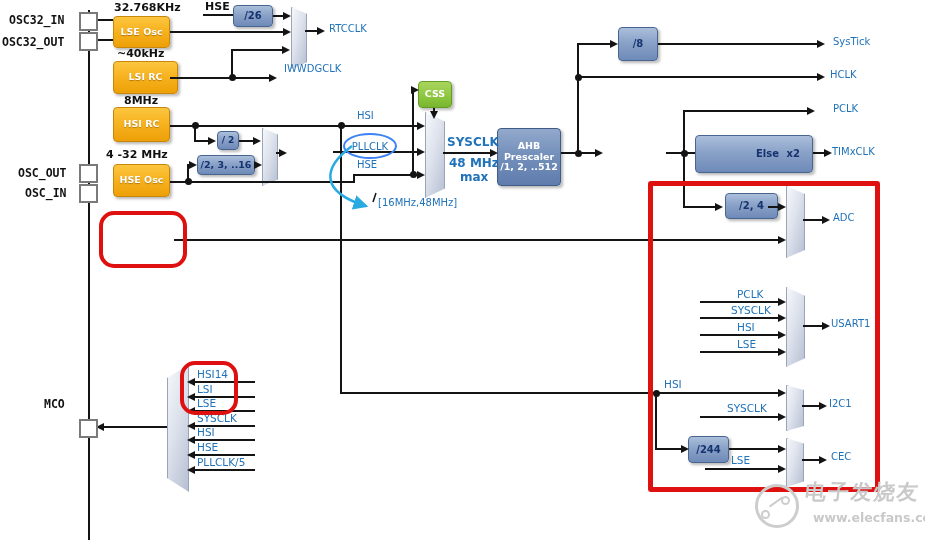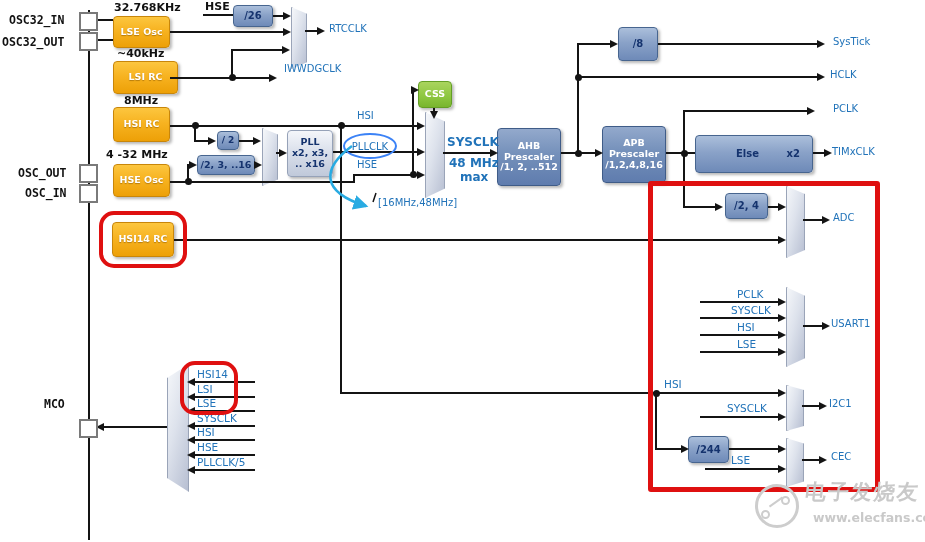--- a/index.html
+++ b/index.html
@@ -49,60 +49,47 @@
     </div>
   <div class="box obox" style="left:113px;top:61px;width:65px;height:33px">
       <span>LSI RC</span>
     </div>
   <div class="box obox" style="left:113px;top:107px;width:57px;height:35px">
       <span>HSI RC</span>
     </div>
   <div class="box obox" style="left:113px;top:164px;width:57px;height:33px">
       <span>HSE Osc</span>
     </div>
-  <div class="box obox" style="left:112px;top:222px;width:62px;height:35px">
-      <span>HSI14 RC</span>
-    </div>
 
   <div class="box bbox" style="left:233px;top:5px;width:40px;height:22px">
       <span>/26</span>
     </div>
   <div class="box bbox" style="left:217px;top:131px;width:22px;height:19px;font-size:9px">
       <span>/ 2</span>
     </div>
   <div class="box bbox" style="left:197px;top:155px;width:58px;height:20px;font-size:9.5px">
       <span>/2, 3, ..16</span>
     </div>
-  <div class="box gbox" style="left:287px;top:130px;width:46px;height:47px">
-    <span>PLL</span>
-    <span>x2, x3,</span>
-    <span>.. x16</span>
-  </div>
   <div class="box cbox" style="left:418px;top:81px;width:34px;height:27px">
       <span>CSS</span>
     </div>
   <div class="box pbox" style="left:497px;top:128px;width:64px;height:58px">
     <span>AHB Prescaler</span>
     <span>/1, 2, ..512</span>
   </div>
-  <div class="box pbox" style="left:602px;top:126px;width:64px;height:57px">
-    <span>APB</span>
-    <span>Prescaler</span>
-    <span>/1,2,4,8,16</span>
-  </div>
   <div class="box bbox" style="left:618px;top:27px;width:40px;height:34px">
       <span>/8</span>
     </div>
   <div class="box bbox" style="left:695px;top:135px;width:118px;height:38px">
-    <div class="tim-row" style="padding-left:40px">
+    <div class="tim-row" style="padding-left:60px">
         <span>Else</span>
         <span>x2</span>
       </div>
   </div>
-  <div class="box bbox" style="left:725px;top:193px;width:43px;height:26px">
+  <div class="box bbox" style="left:725px;top:193px;width:53px;height:26px">
       <span>/2, 4</span>
     </div>
   <div class="box bbox" style="left:688px;top:436px;width:41px;height:27px">
       <span>/244</span>
     </div>
 
   <div class="mux" style="left:291px;top:7px;width:14px;height:60px"></div>
   <div class="mux" style="left:262px;top:128px;width:14px;height:56px"></div>
   <div class="mux" style="left:425px;top:112px;width:18px;height:84px"></div>
   <div class="mux" style="left:786px;top:186px;width:17px;height:70px"></div>

